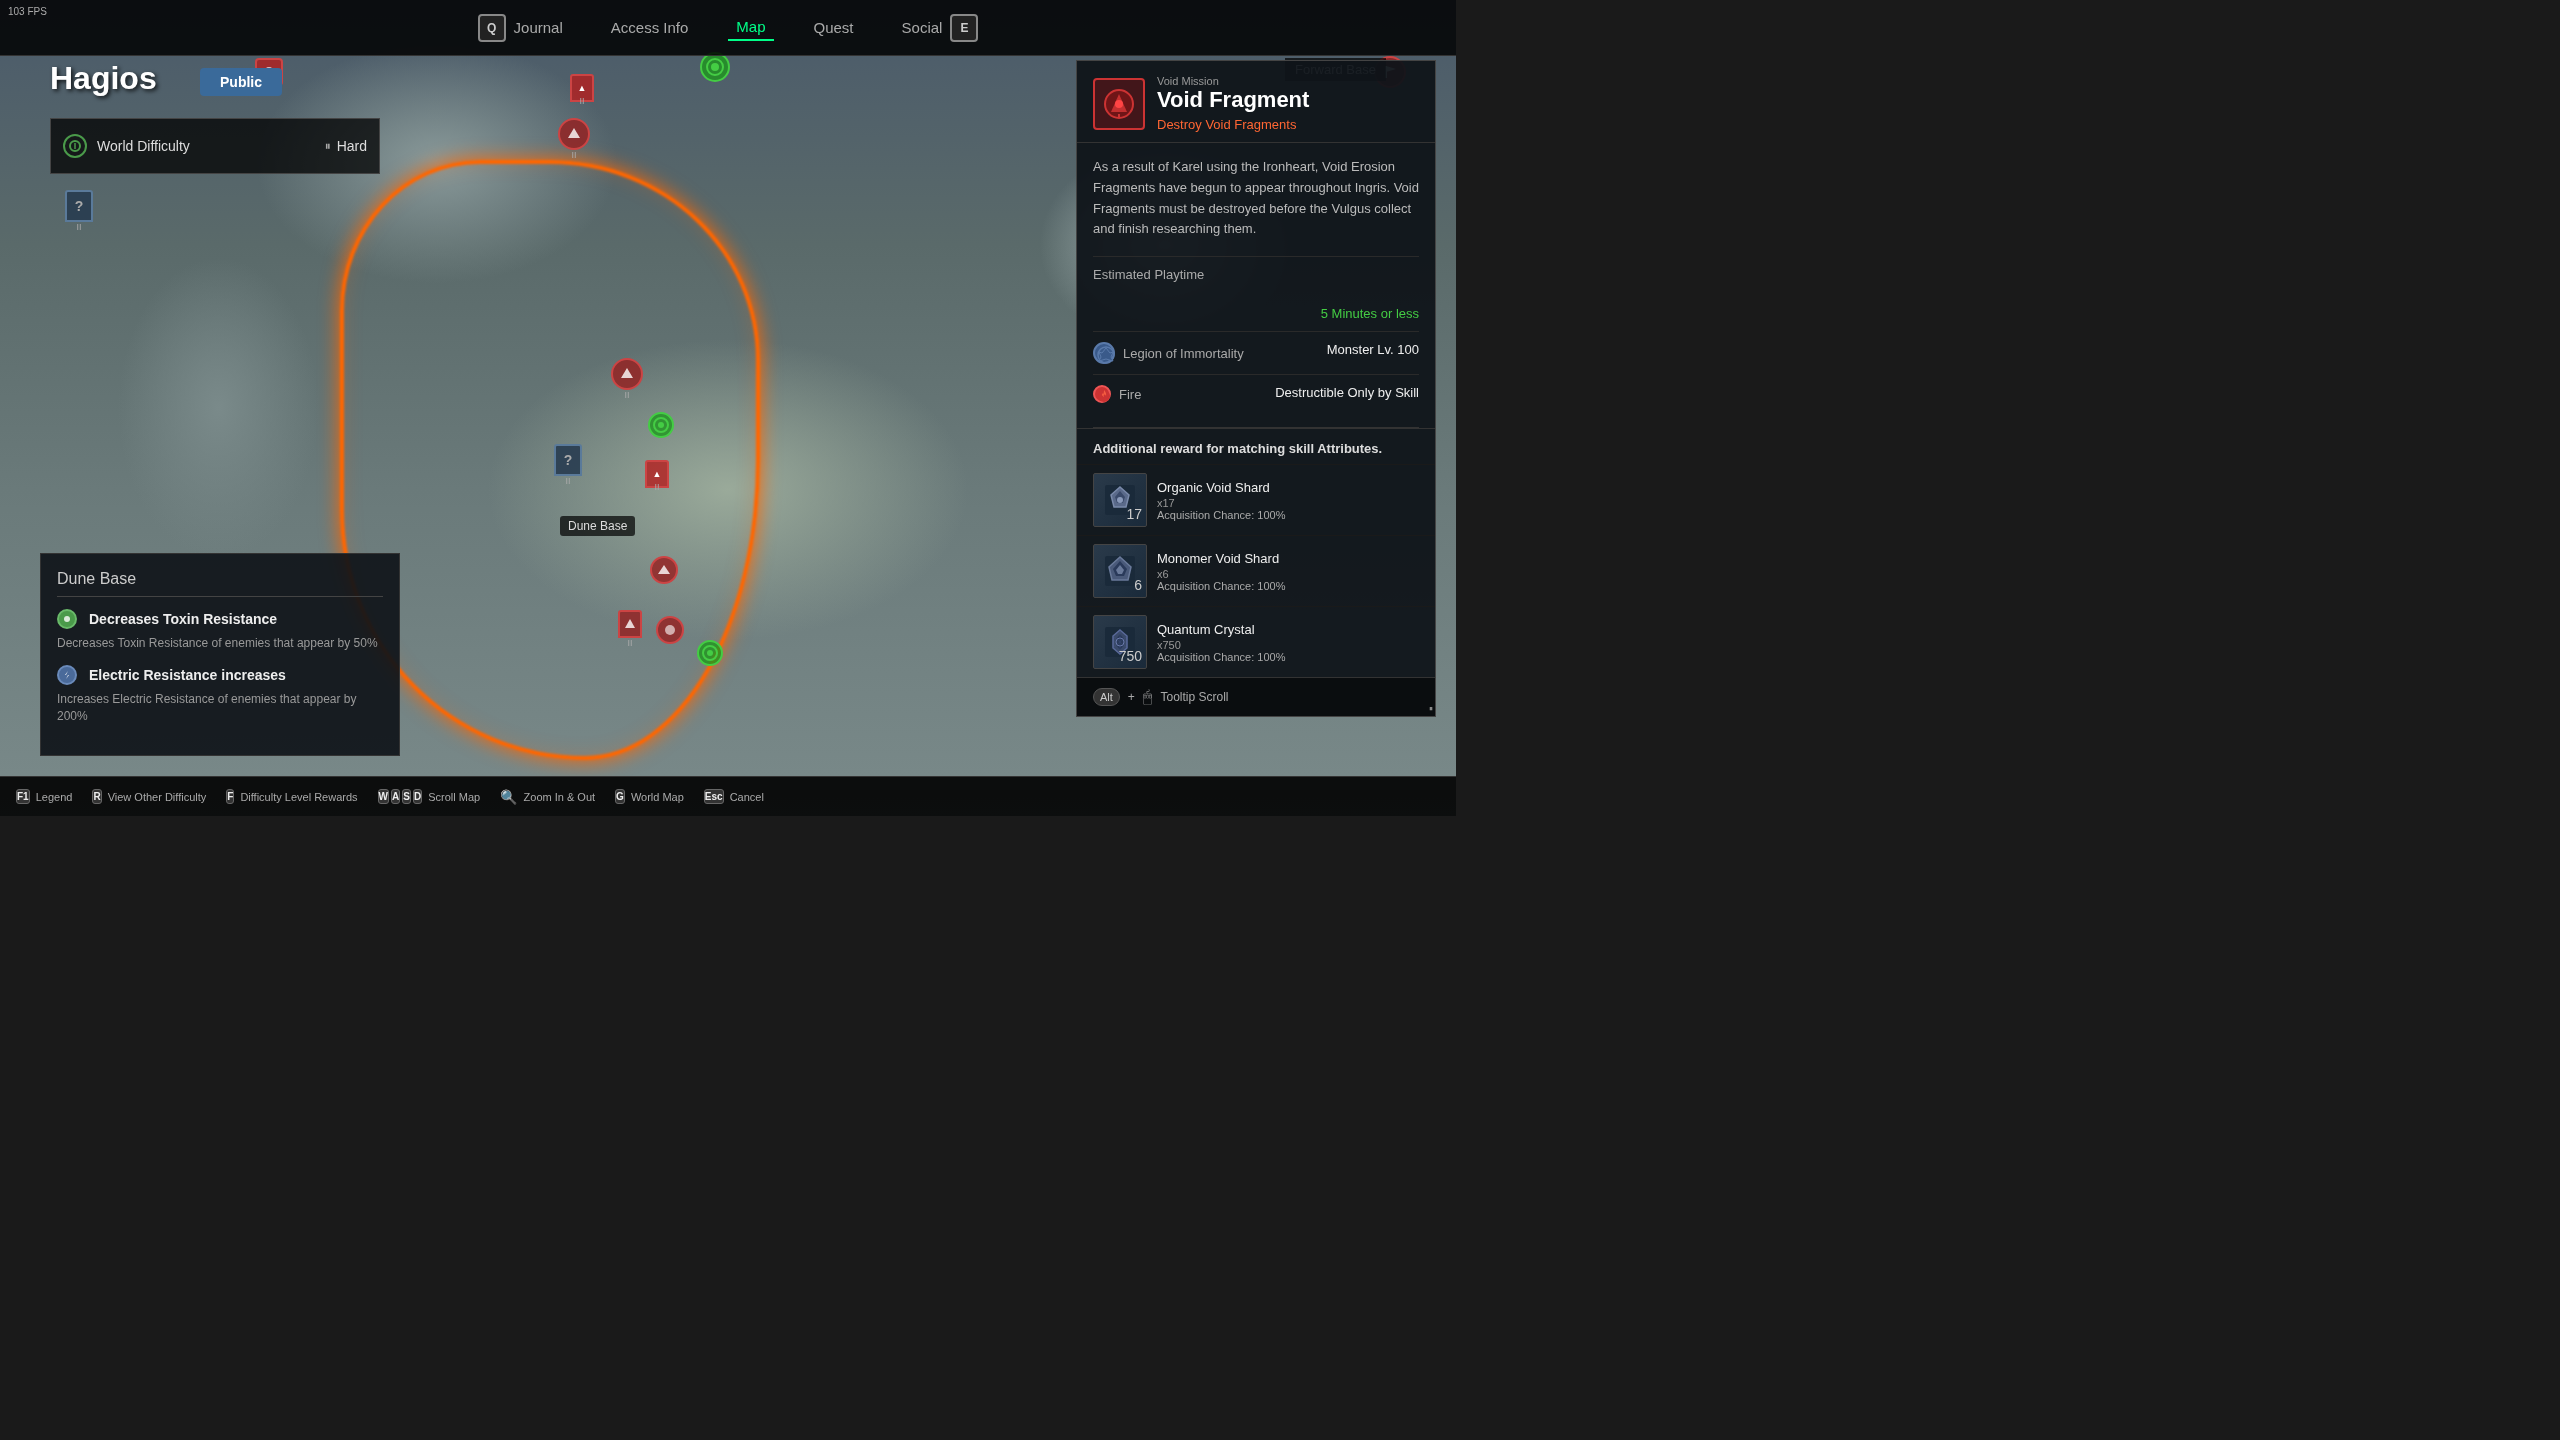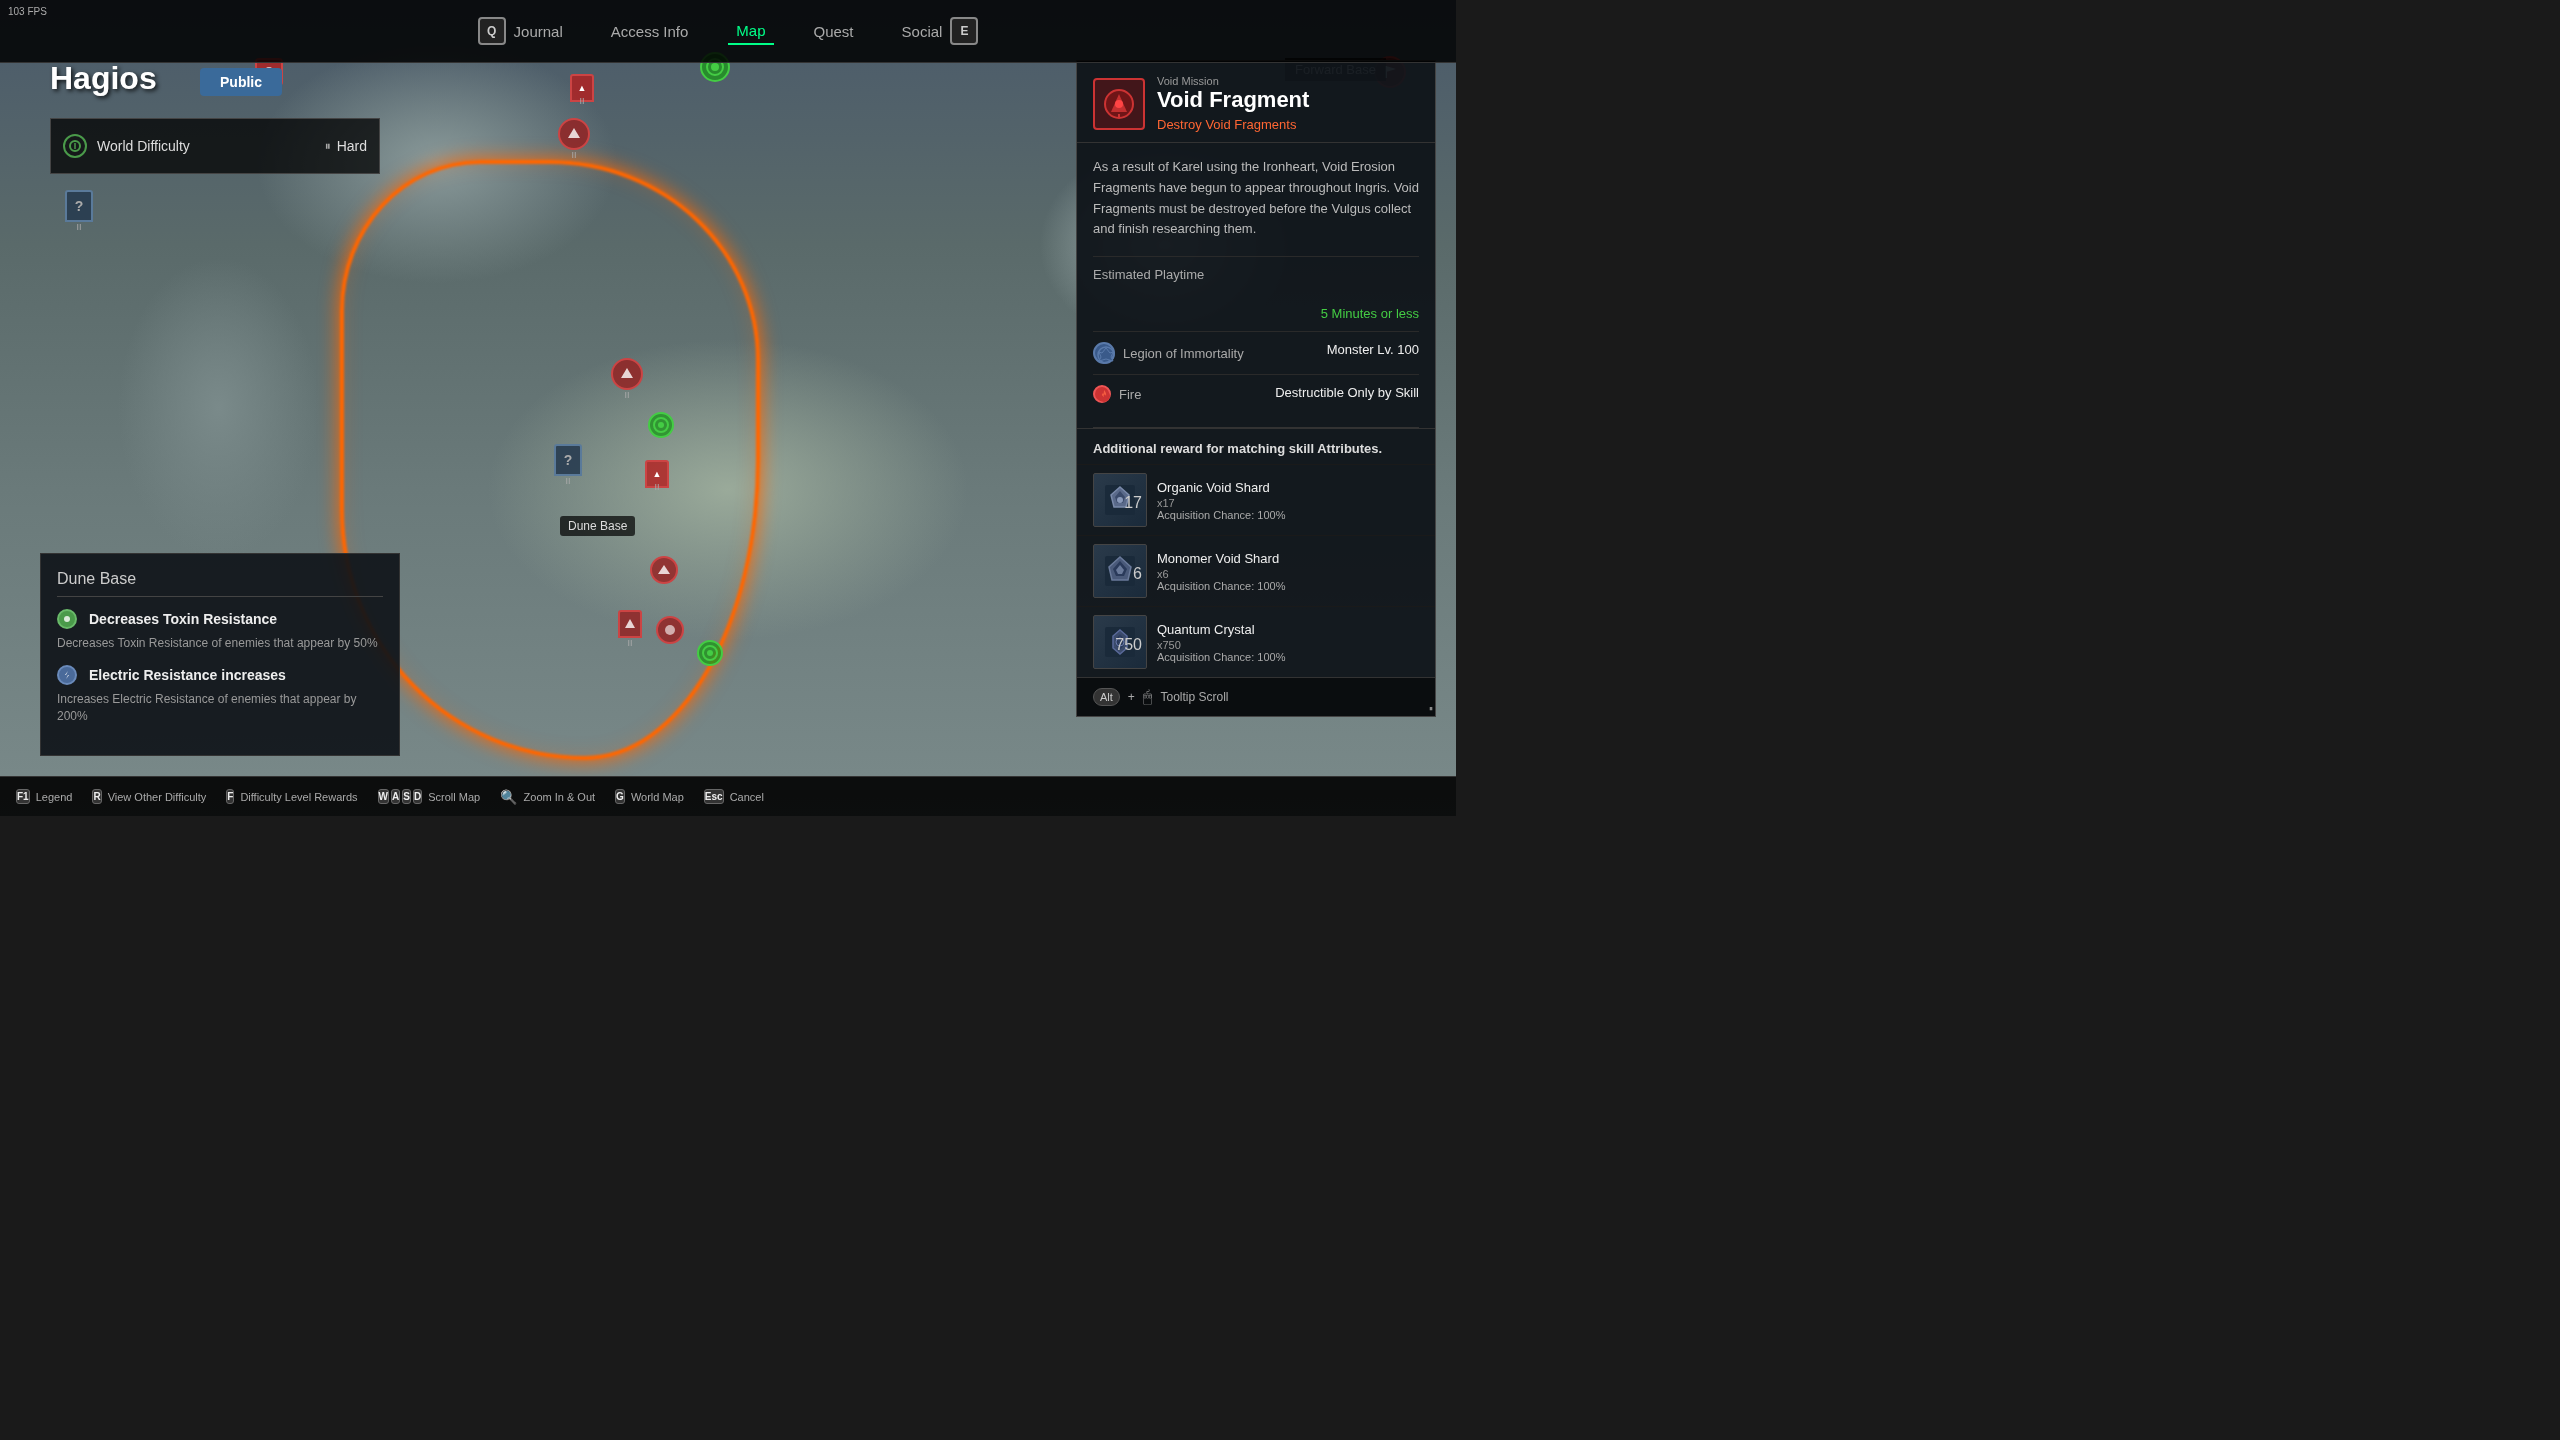--- a/index.html
+++ b/index.html
@@ -42,21 +42,21 @@
       box-shadow: 0 0 20px #ff6600, inset 0 0 20px rgba(255,100,0,0.2);
       filter: blur(1px);
     }
 
     
     #top-nav {
       position: absolute;
       top: 0;
       left: 0;
       right: 0;
-      height: 63px;
+      height: 56px;
       background: rgba(0,0,0,0.85);
       display: flex;
       align-items: center;
       justify-content: center;
       border-bottom: 1px solid #333;
       z-index: 100;
     }
 
     .fps-counter {
       position: absolute;
@@ -364,24 +364,24 @@
       border-radius: 2px;
       display: flex;
       align-items: center;
       justify-content: center;
       flex-shrink: 0;
       position: relative;
     }
 
     .reward-count {
       position: absolute;
-      bottom: 14px;
+      bottom: 4px;
       right: 4px;
       color: #ccc;
-      font-size: 16px;
+      font-size: 14px;
     }
 
     .reward-info {
       flex: 1;
     }
 
     .reward-name {
       color: #eee;
       font-size: 13px;
       margin-bottom: 2px;

